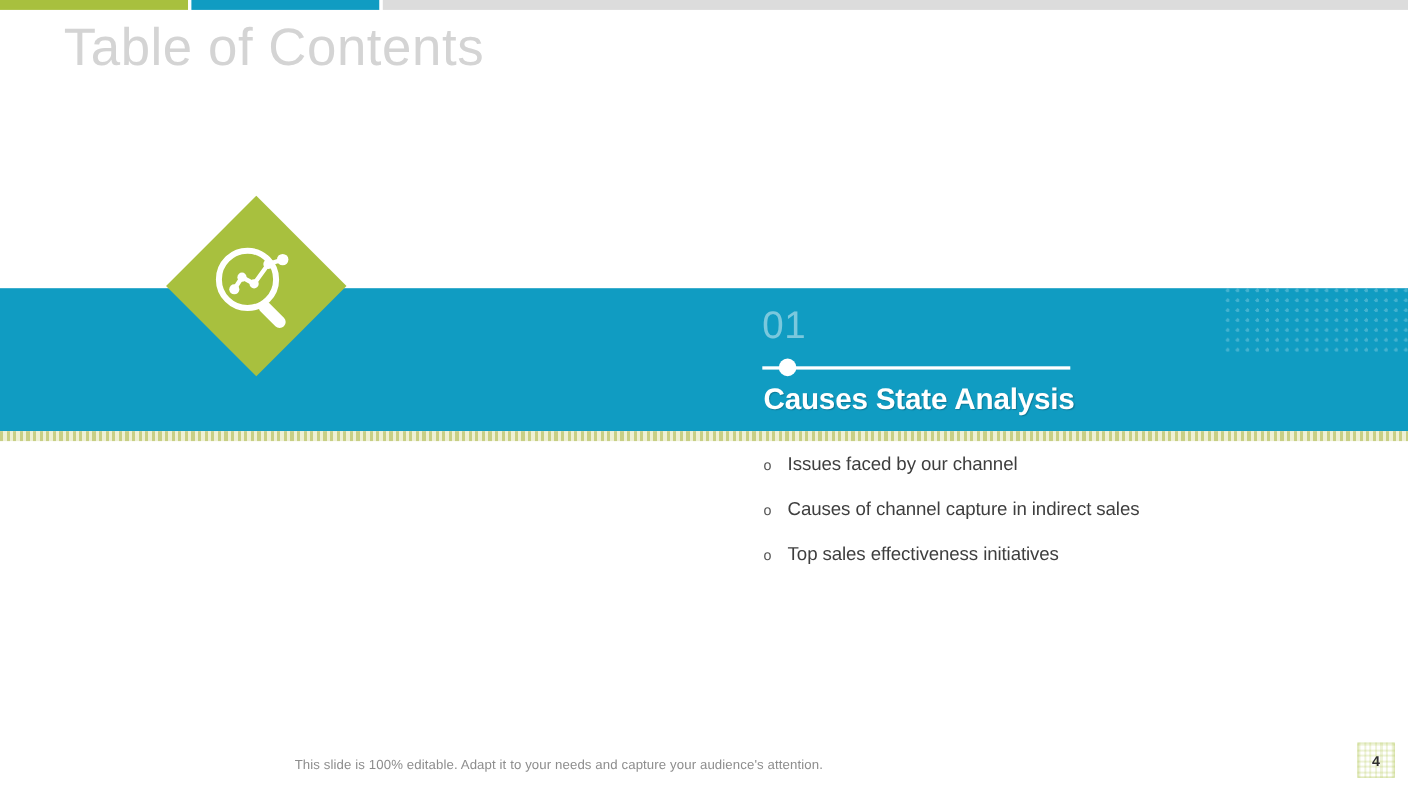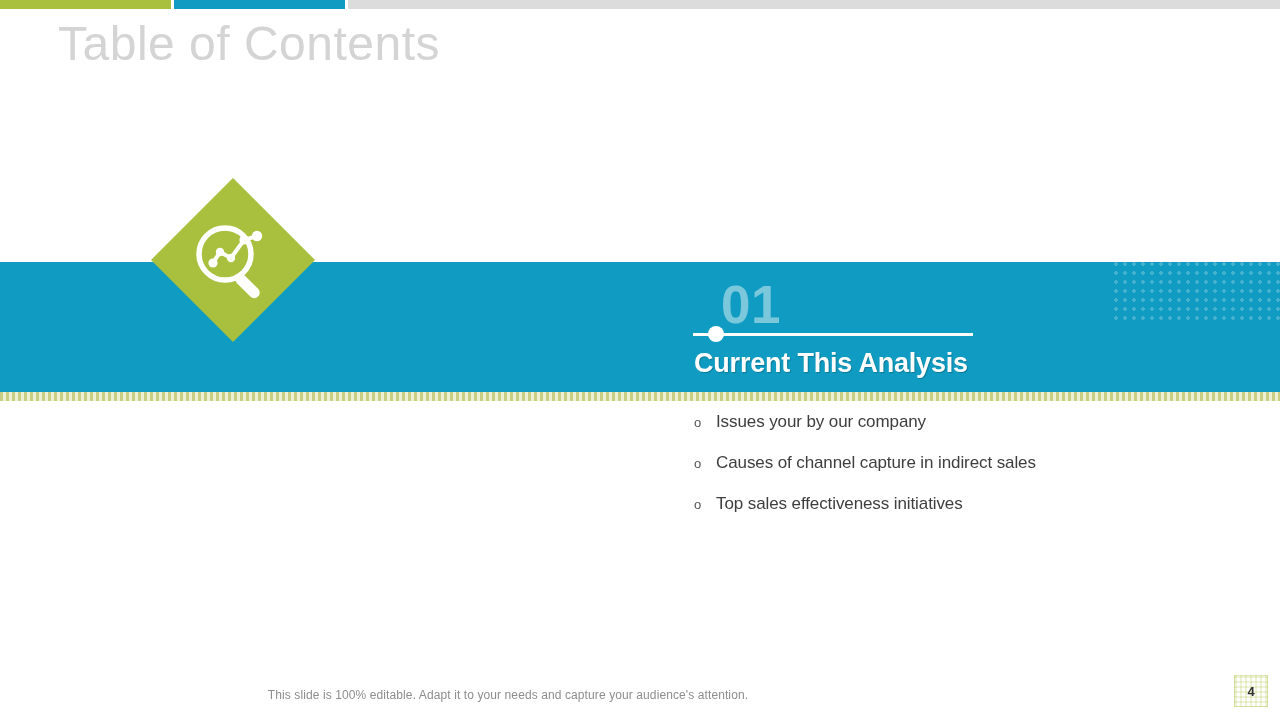--- a/index.html
+++ b/index.html
@@ -99,26 +99,25 @@
     top: 40px;
     width: 92px;
     height: 92px;
   }
 
   
   .banner-num {
     position: absolute;
     left: 693px;
     top: 278px;
-    font-size: 53px;
-    font-weight: 700;
+    font-size: 35px;
+    font-weight: 400;
     letter-spacing: 0.5px;
     color: rgba(255,255,255,0.45);
     line-height: 1;
-    margin-left: 28px;
   }
   .banner-rule {
     position: absolute;
     left: 693px;
     top: 333px;
     width: 280px;
     height: 3px;
     background: #ffffff;
   }
   .banner-dot {
@@ -234,26 +233,26 @@
       <circle cx="33" cy="34" r="4.2" fill="#ffffff"></circle>
       <circle cx="44" cy="40" r="4.2" fill="#ffffff"></circle>
       <circle cx="57" cy="22" r="4.6" fill="#ffffff"></circle>
       <circle cx="70" cy="18" r="5.2" fill="#ffffff"></circle>
     </svg>
   </div>
 
   <div class="banner-num">01</div>
   <div class="banner-rule"></div>
   <div class="banner-dot"></div>
-  <div class="banner-heading">Current This Analysis</div>
+  <div class="banner-heading">Causes State Analysis</div>
 
   <div class="bullets">
     <div class="bullet-row">
       <span class="bullet-mark">o</span>
-      <span class="bullet-text">Issues your by our company</span>
+      <span class="bullet-text">Issues faced by our channel</span>
     </div>
     <div class="bullet-row">
       <span class="bullet-mark">o</span>
       <span class="bullet-text">Causes of channel capture in indirect sales</span>
     </div>
     <div class="bullet-row">
       <span class="bullet-mark">o</span>
       <span class="bullet-text">Top sales effectiveness initiatives</span>
     </div>
   </div>

